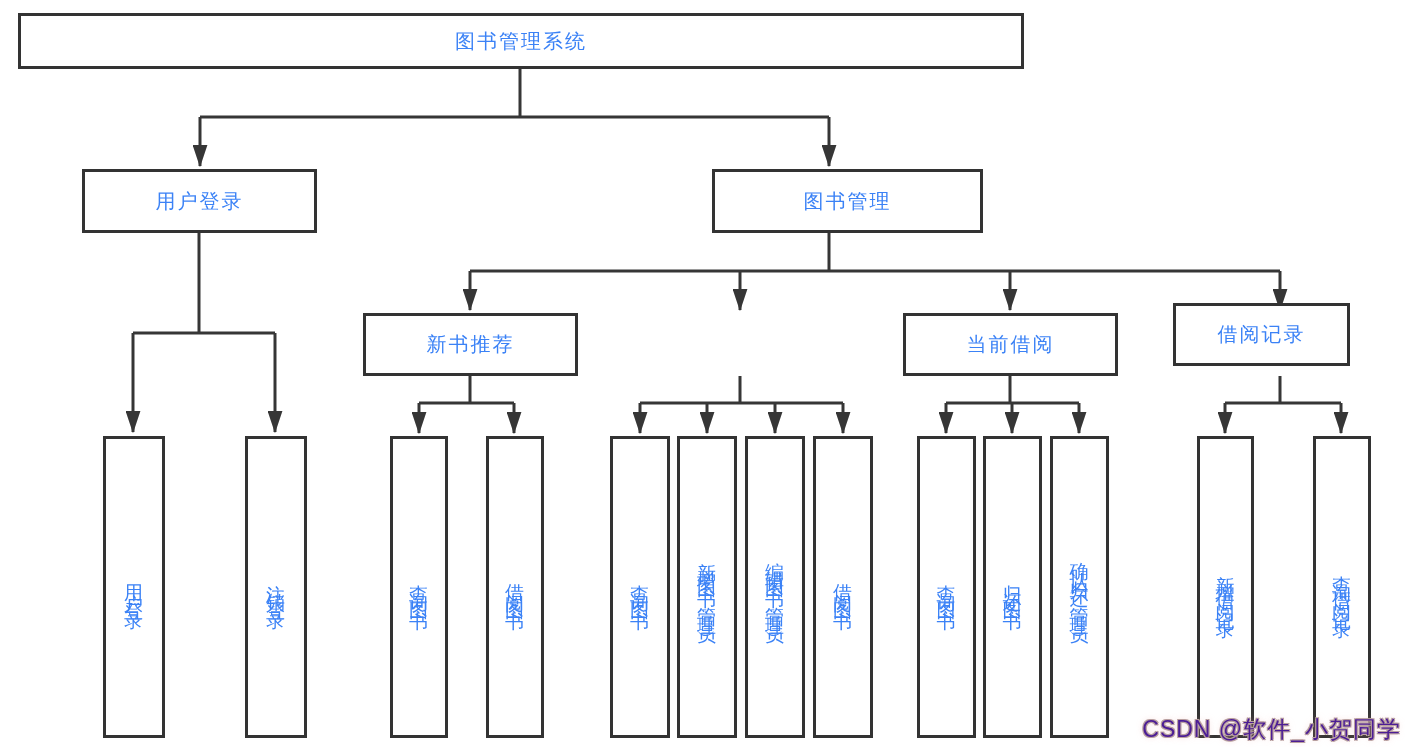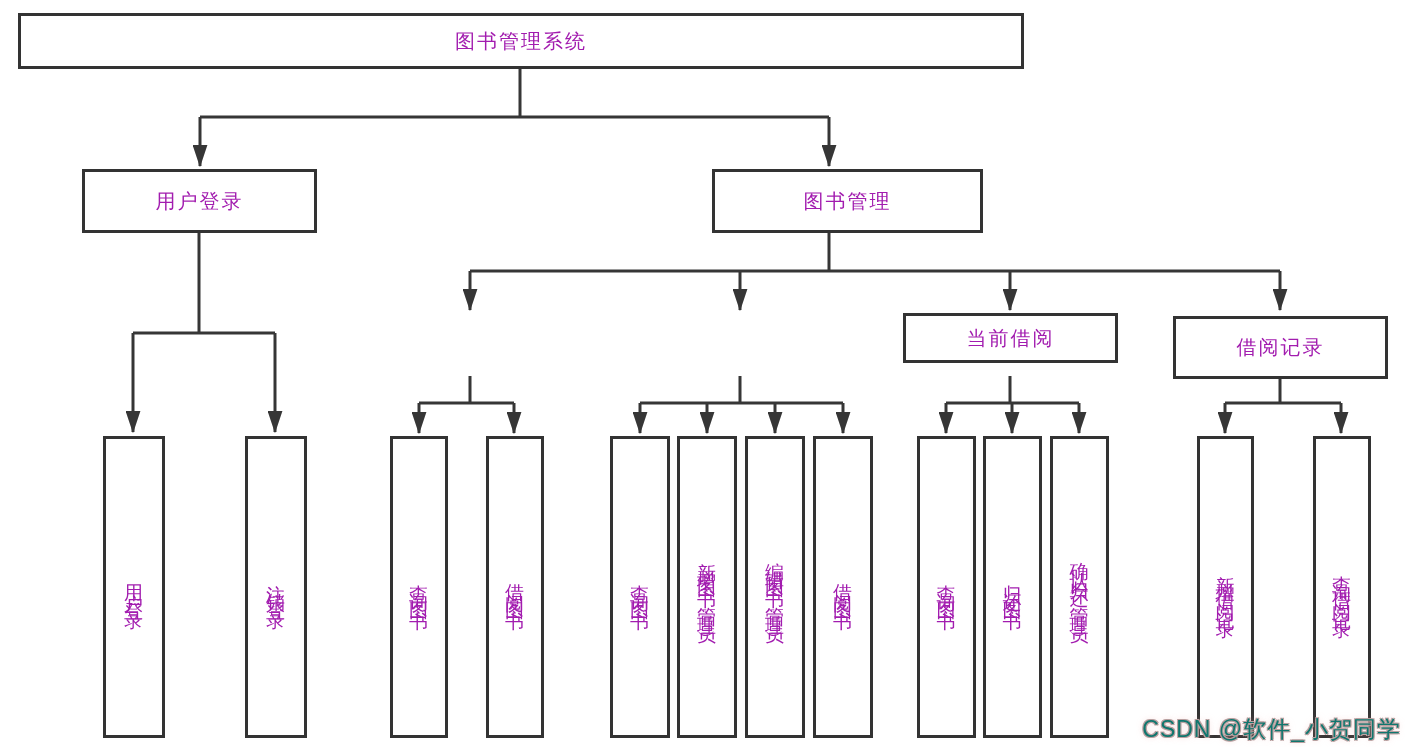--- a/index.html
+++ b/index.html
@@ -29,42 +29,42 @@
     fill: none;
   }
   .node {
     position: absolute;
     box-sizing: border-box;
     background: #ffffff;
     border: 3px solid #333333;
     display: flex;
     align-items: center;
     justify-content: center;
-    color: #a21caf;
+    color: #3b82f6;
   }
   .node.h .lbl {
     font-size: 20px;
     letter-spacing: 2px;
     white-space: nowrap;
   }
   .node.v .lbl {
     writing-mode: vertical-rl;
     text-orientation: mixed;
     font-size: 19px;
     letter-spacing: 9px;
     line-height: 1;
     white-space: nowrap;
   }
   .watermark {
     position: absolute;
     right: 4px;
     bottom: 2px;
     font-size: 23px;
     letter-spacing: 1px;
-    color: #0f766e;
+    color: #4c1d95;
     text-shadow:
       -1px -1px 0 #b9a0a0,
        1px -1px 0 #b9a0a0,
       -1px  1px 0 #b9a0a0,
        1px  1px 0 #b9a0a0,
        0 0 6px rgba(235, 160, 160, 0.55);
     white-space: nowrap;
     margin-top: 24px;
   }
 </style>
@@ -118,24 +118,27 @@
     <span class="lbl">图书管理系统</span>
   </div>
 
   <div class="node h" style="left:82px;top:169px;width:235px;height:64px">
     <span class="lbl">用户登录</span>
   </div>
   <div class="node h" style="left:712px;top:169px;width:271px;height:64px">
     <span class="lbl">图书管理</span>
   </div>
 
-  <div class="node h" style="left:903px;top:313px;width:215px;height:50px">
+  <div class="node h" style="left:363px;top:313px;width:215px;height:63px">
+    <span class="lbl">新书推荐</span>
+  </div>
+  <div class="node h" style="left:903px;top:313px;width:215px;height:63px">
     <span class="lbl">当前借阅</span>
   </div>
-  <div class="node h" style="left:1173px;top:316px;width:215px;height:63px">
+  <div class="node h" style="left:1173px;top:303px;width:177px;height:63px">
     <span class="lbl">借阅记录</span>
   </div>
 
   <div class="node v" style="left:103px;top:436px;width:62px;height:302px">
     <span class="lbl">用户登录</span>
   </div>
   <div class="node v" style="left:245px;top:436px;width:62px;height:302px">
     <span class="lbl">注销登录</span>
   </div>
 

